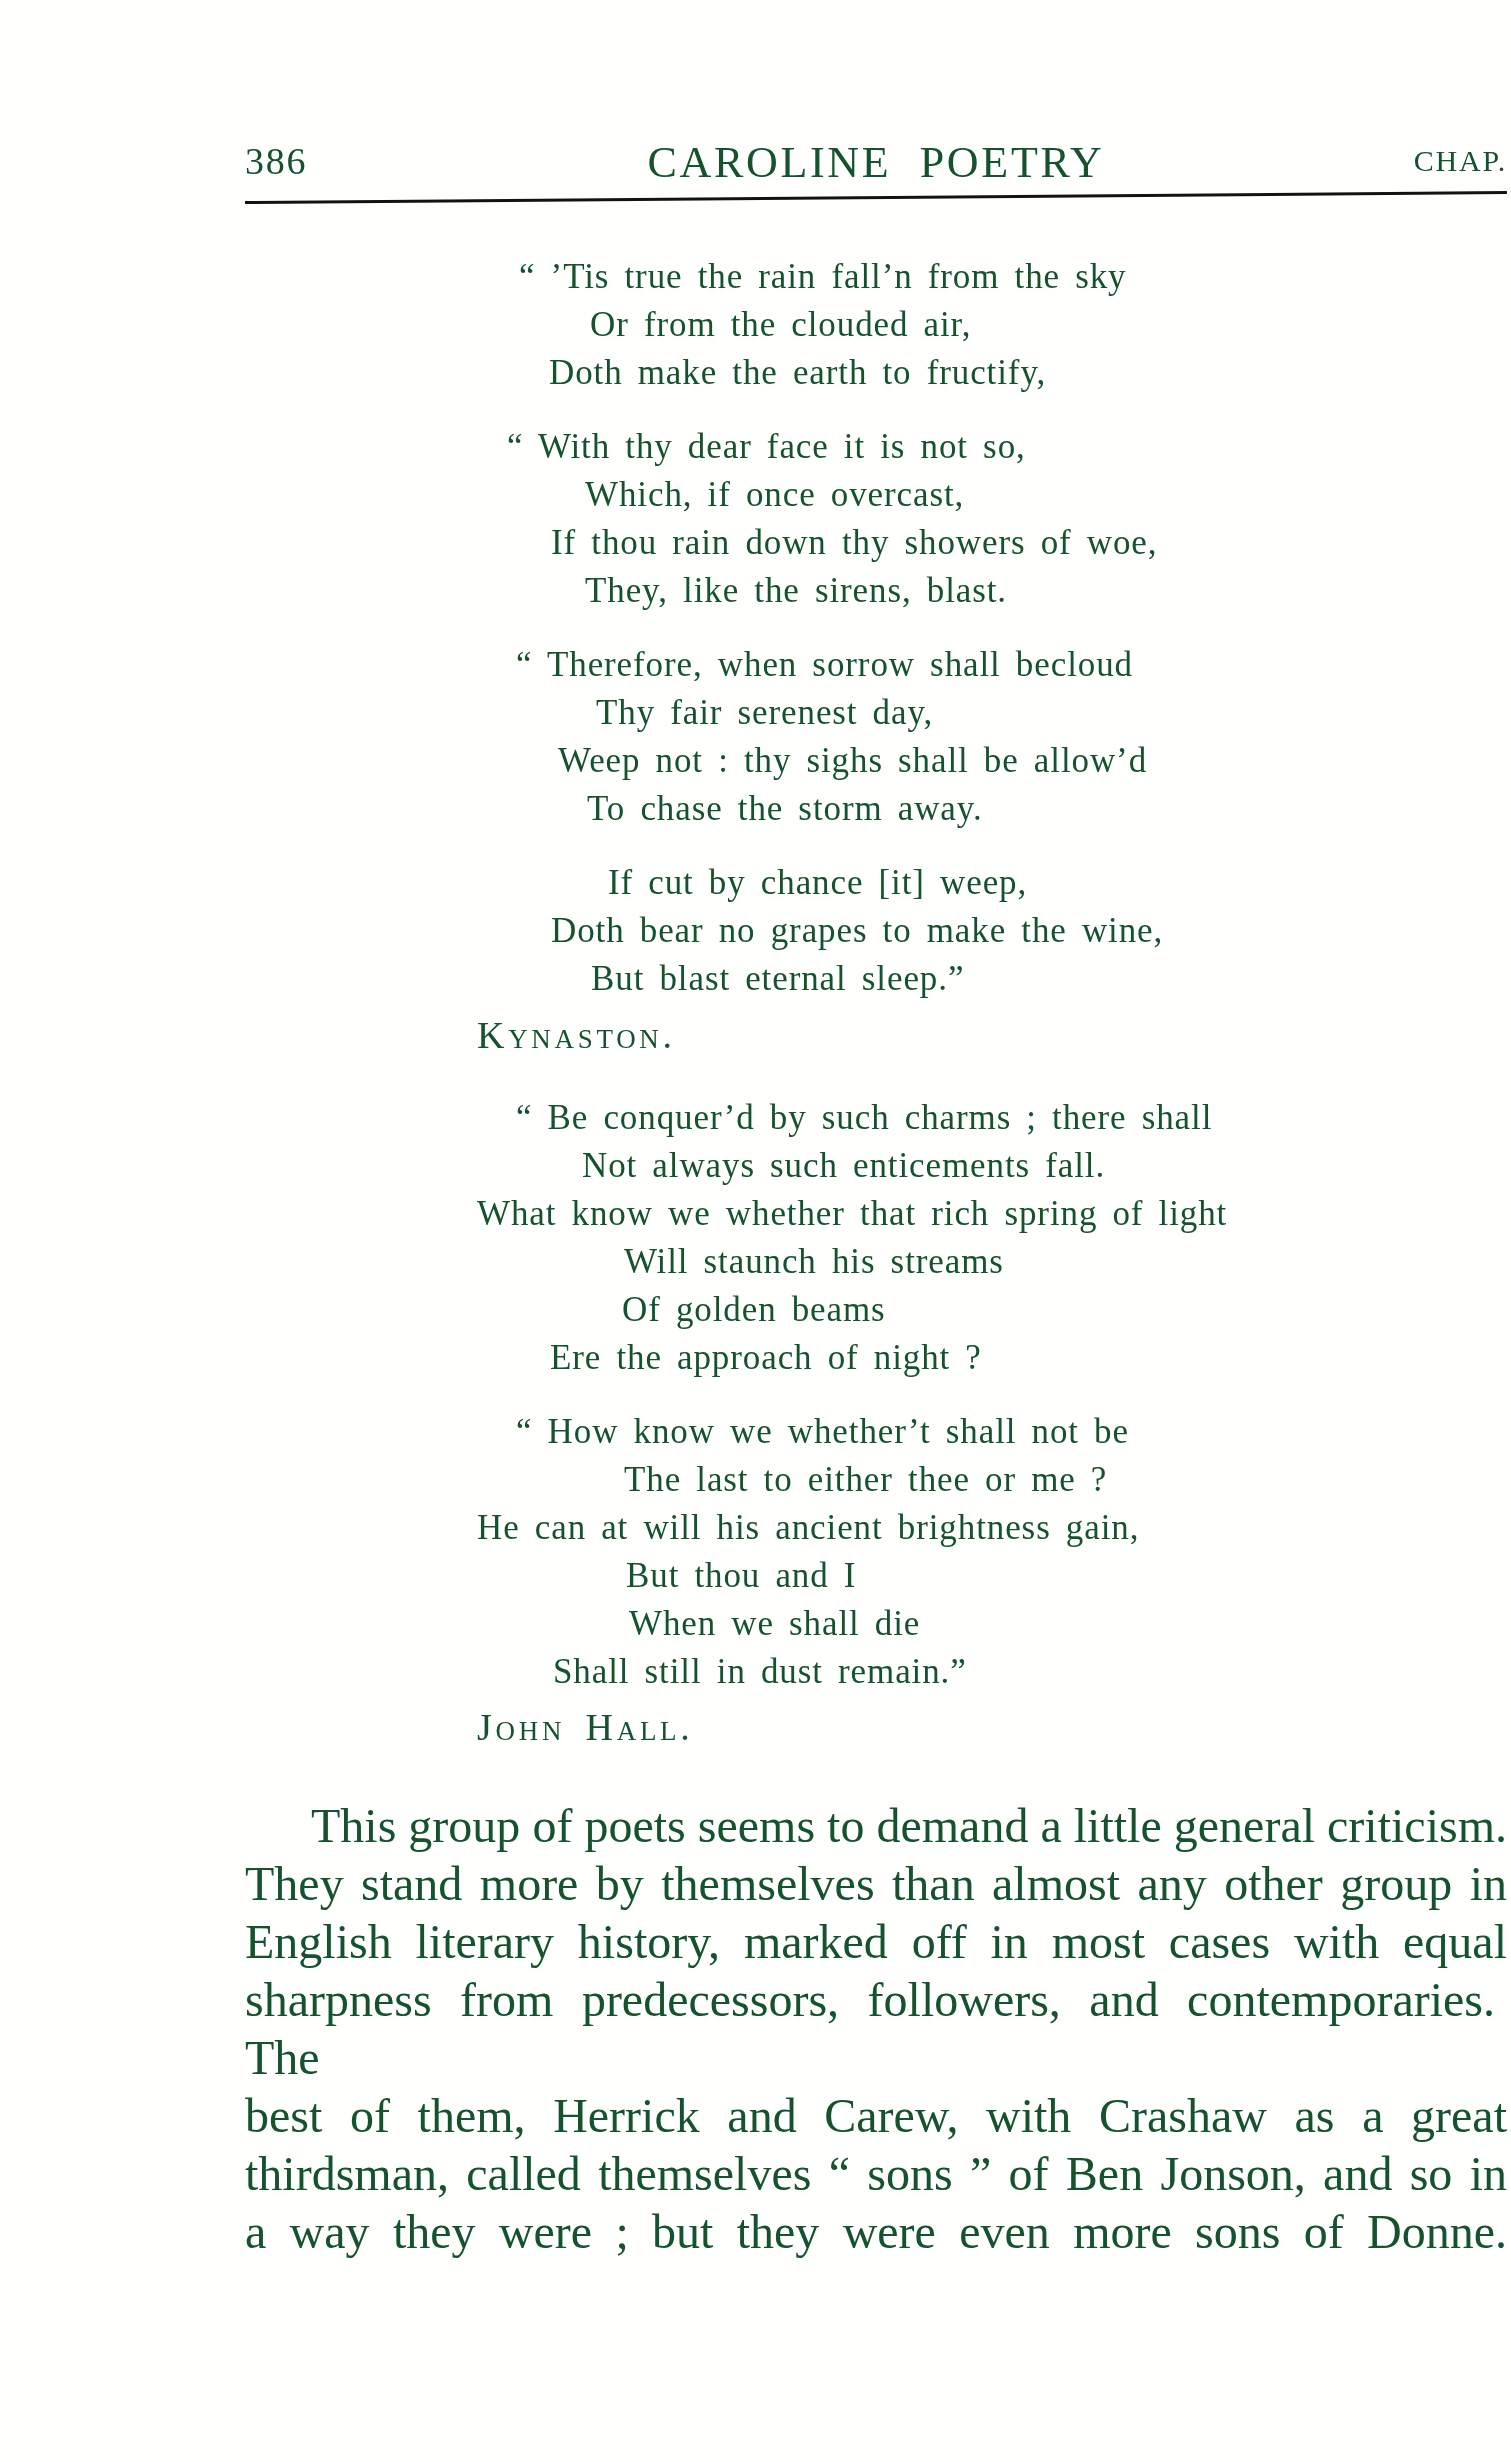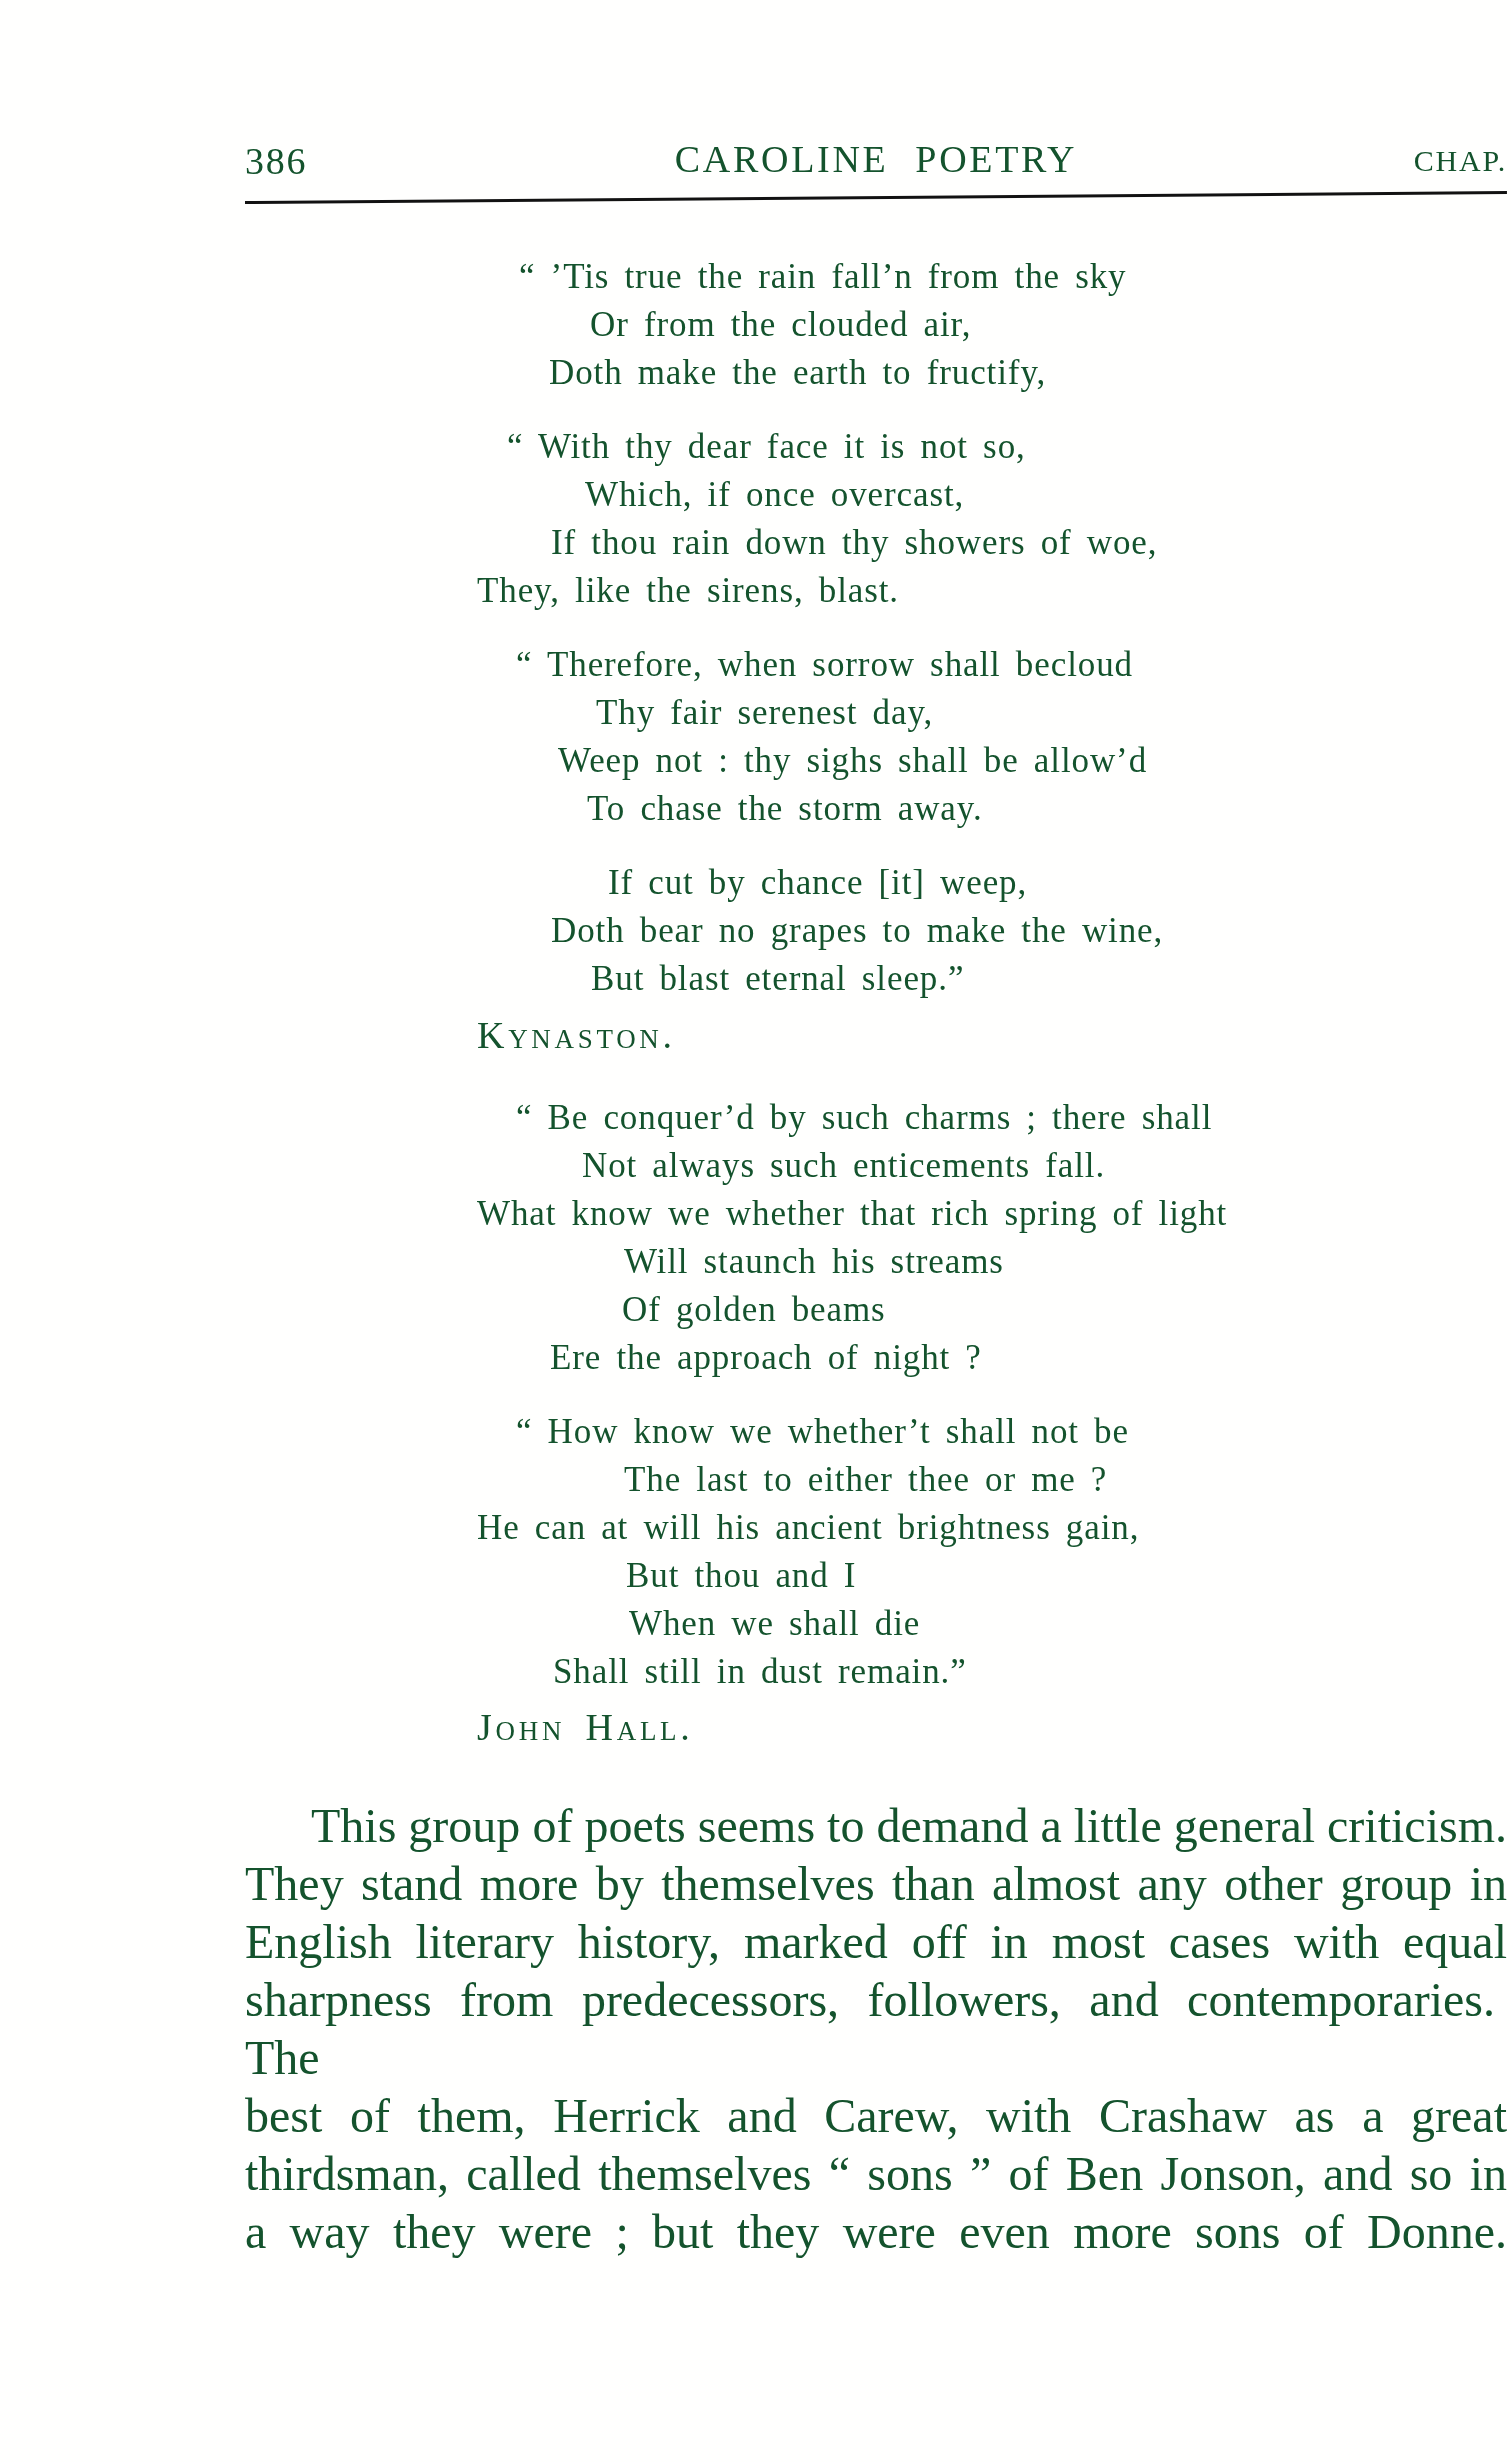--- a/index.html
+++ b/index.html
@@ -10,21 +10,21 @@
     background: #fffffe;
     color: #14532d;
     overflow: hidden;
     font-family: "Liberation Serif", "DejaVu Serif", serif;
   }
   .content { margin-left: 245px; width: 1262px; }
 
   
   .header { position: relative; padding-top: 137px; height: 46px; }
   .page-num { position: absolute; left: 0; bottom: 0; font-size: 38px; letter-spacing: 1.8px; }
-  .running-title { text-align: center; font-size: 38px; letter-spacing: 2.7px; word-spacing: 14.6px; }
+  .running-title { text-align: center; font-size: 44px; letter-spacing: 2.7px; word-spacing: 14.6px; }
   .chap { position: absolute; right: 0; bottom: 5.5px; font-size: 30px; letter-spacing: 1.8px; }
   .rule { height: 0; border-top: 3.7px solid #121212; margin-top: 18.3px;
           transform: rotate(-0.45deg); transform-origin: left center; }
 
   
   .poem { margin-left: 232px; font-size: 35px; line-height: 48px;
           letter-spacing: 0.9px; word-spacing: 5.5px; white-space: nowrap; }
   .poem-1 { margin-top: 49px; }
   .poem-2 { margin-top: 35px; }
   .stanza + .stanza { margin-top: 26px; }
@@ -52,21 +52,21 @@
     <div class="poem poem-1">
       <div class="stanza">
         <div class="poem-line" style="margin-left:42px">“ ’Tis true the rain fall’n from the sky</div>
         <div class="poem-line" style="margin-left:113px">Or from the clouded air,</div>
         <div class="poem-line" style="margin-left:72px">Doth make the earth to fructify,</div>
       </div>
       <div class="stanza">
         <div class="poem-line" style="margin-left:30px">“ With thy dear face it is not so,</div>
         <div class="poem-line" style="margin-left:108px">Which, if once overcast,</div>
         <div class="poem-line" style="margin-left:74px">If thou rain down thy showers of woe,</div>
-        <div class="poem-line" style="">They, like the sirens, blast.</div>
+        <div class="poem-line" style="margin-left:108px">They, like the sirens, blast.</div>
       </div>
       <div class="stanza">
         <div class="poem-line" style="margin-left:39px">“ Therefore, when sorrow shall becloud</div>
         <div class="poem-line" style="margin-left:119px">Thy fair serenest day,</div>
         <div class="poem-line" style="margin-left:81px">Weep not : thy sighs shall be allow’d</div>
         <div class="poem-line" style="margin-left:110px">To chase the storm away.</div>
       </div>
       <div class="stanza">
         <div class="poem-line" style="margin-left:131px">If cut by chance [it] weep,</div>
         <div class="poem-line" style="margin-left:74px">Doth bear no grapes to make the wine,</div>

